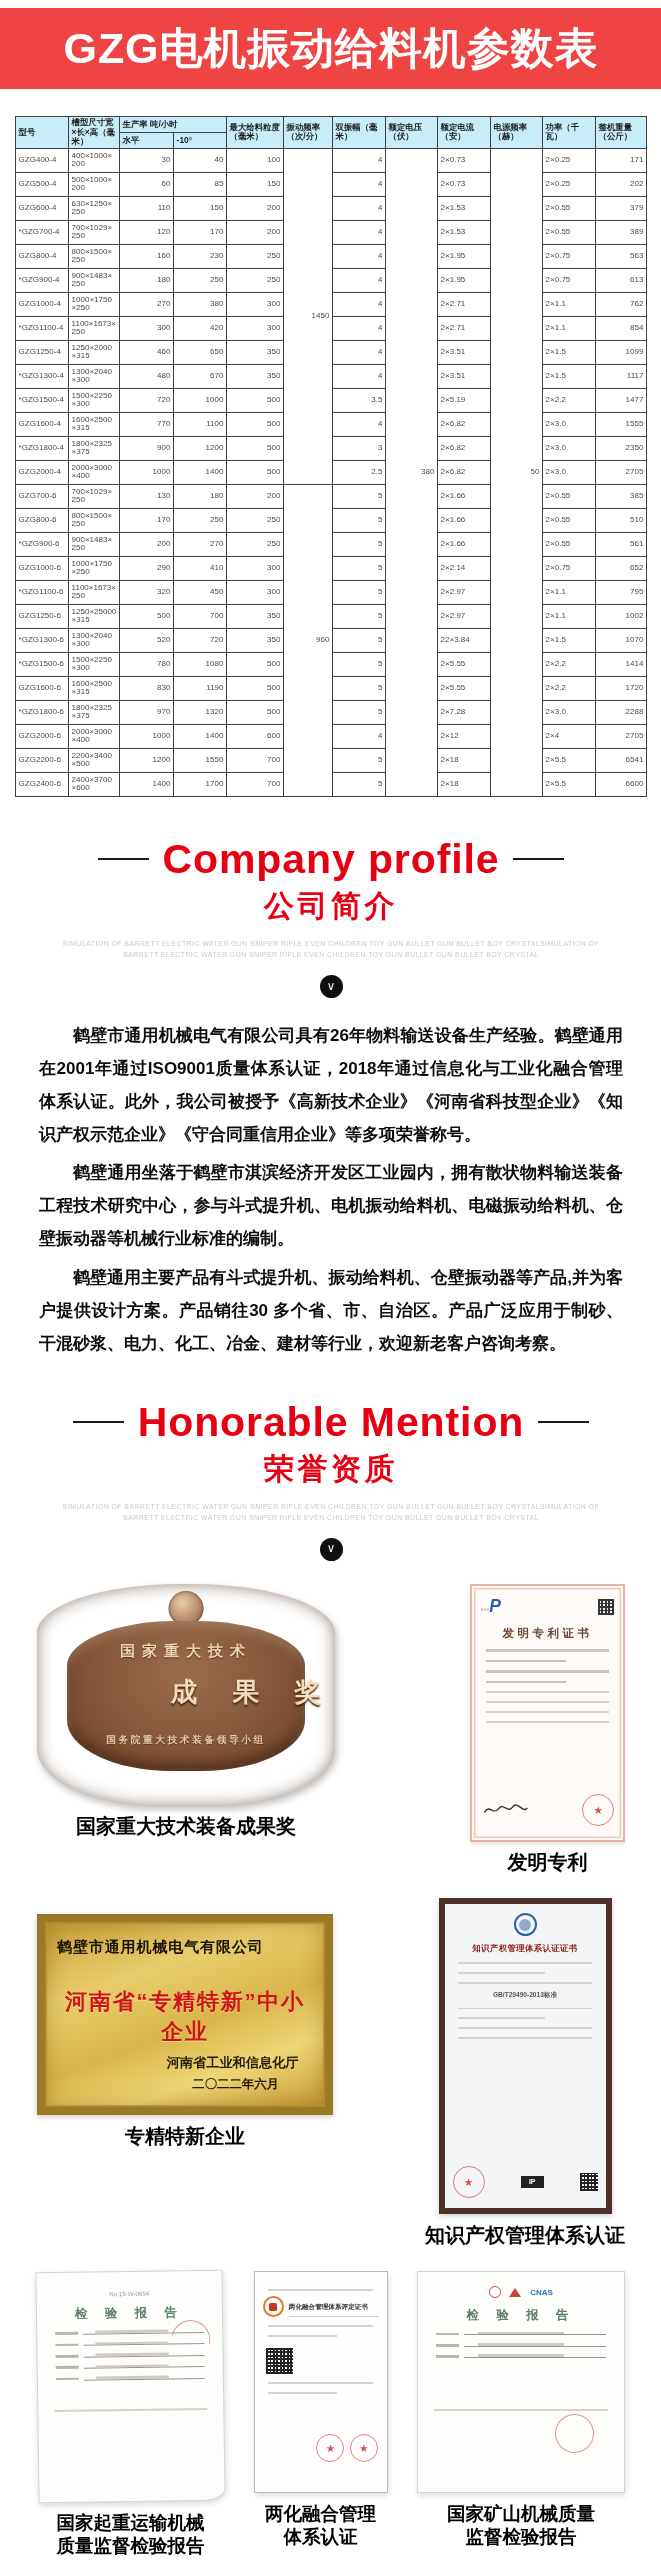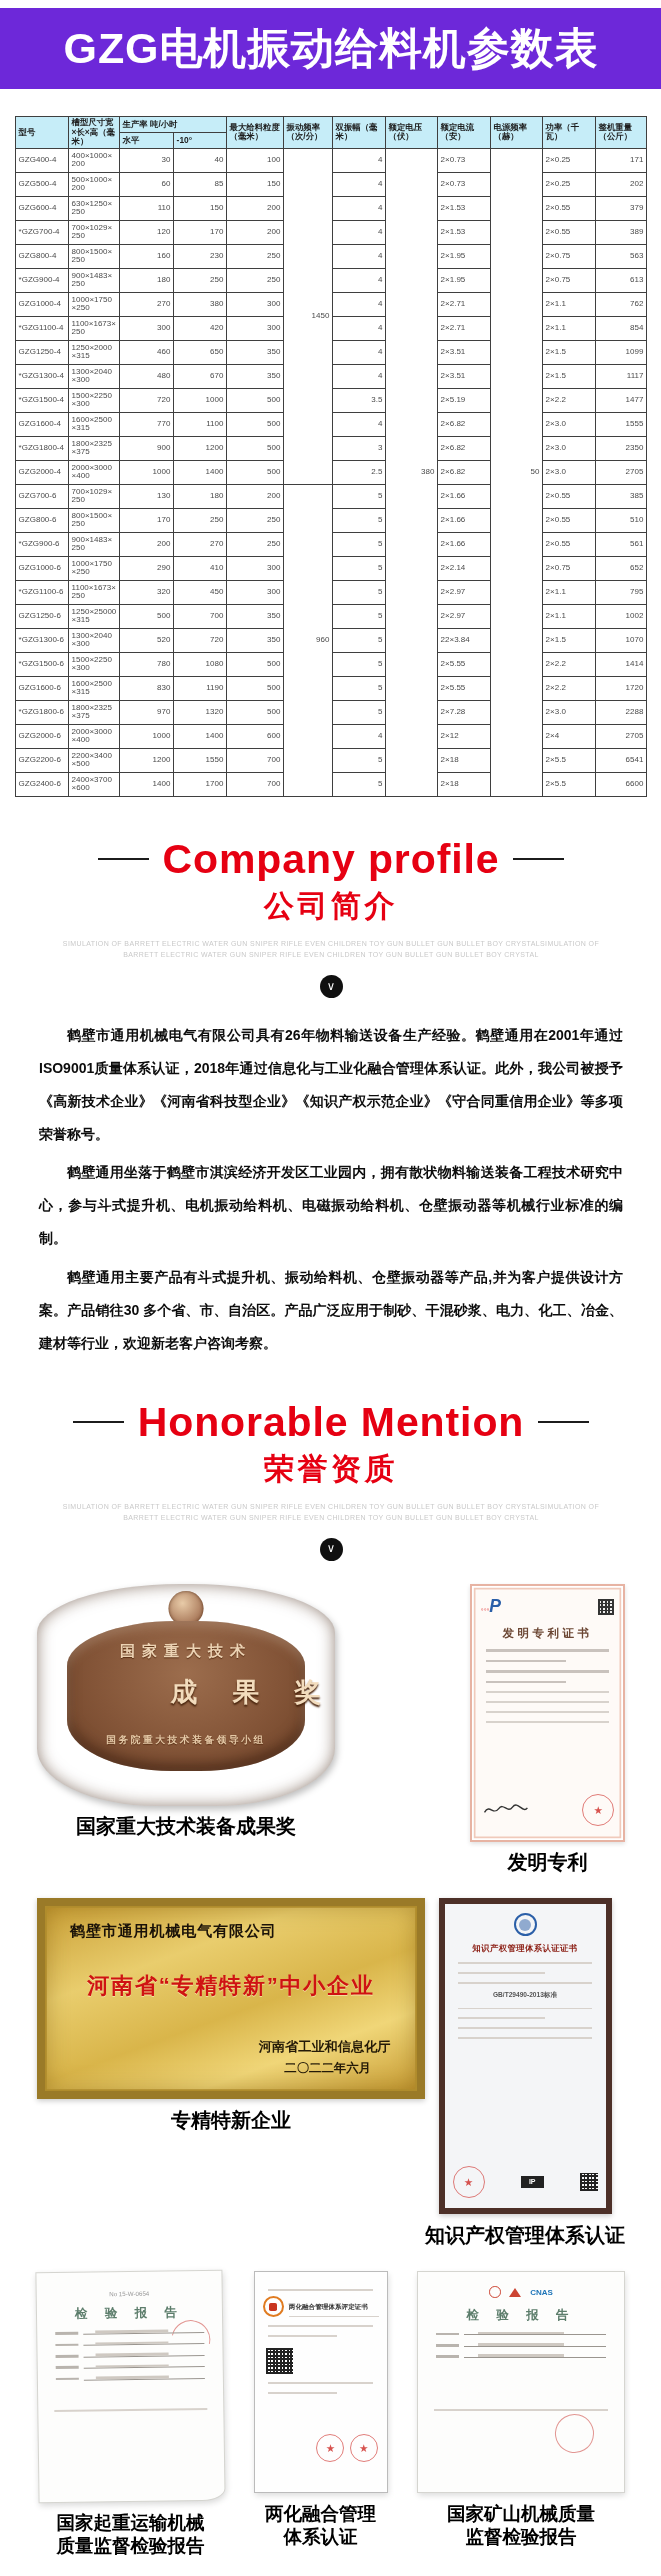--- a/index.html
+++ b/index.html
@@ -1,41 +1,41 @@
 <!DOCTYPE html>
 <html style="font-size:14px"><head>
 <meta charset="utf-8">
 <style>
   * { margin:0; padding:0; box-sizing:border-box; }
   html,body { background:#ffffff; }
   body { width:662px; font-family:"Liberation Sans","DejaVu Sans",sans-serif; color:#111; }
 
   
-  .banner { margin-top:8px; height:81px; background:#6d28d9; display:flex; align-items:center; justify-content:center; }
+  .banner { margin-top:8px; height:81px; background:#ef4444; display:flex; align-items:center; justify-content:center; }
   .banner h1 { color:#fff; font-size:43px; font-weight:bold; letter-spacing:0.9px; font-family:"Liberation Sans",sans-serif; }
 
   
   table.params { border-collapse:collapse; table-layout:fixed; width:632px; margin:27px auto 0; }
   .params th, .params td { border:0.9px solid #3f3f3f; font-size:8px; line-height:8.8px; padding:0.9px 2.6px; color:#4a4a4a; word-break:break-all; vertical-align:middle; }
   .params thead th { background:#c6edf8; color:#1d1d1d; font-weight:bold; text-align:left; font-size:8.4px; line-height:9.7px; }
   .params tbody td { height:24px; background:#fff; }
   .num { text-align:right; }
   .left { text-align:left; }
 
   
   .sec-head { display:flex; align-items:center; justify-content:center; gap:14px; margin-top:39px; }
   .sec-head .line { height:1.8px; background:#1c1c1c; width:51px; }
   .sec-head .en { color:#e60012; font-size:41px; font-weight:bold; letter-spacing:0.9px; }
   .sec-cn { text-align:center; color:#e60012; font-size:30px; font-weight:bold; letter-spacing:3.5px; margin-top:3.5px;font-family:Liberation Serif, serif; }
   .watermark { width:556px; margin:10.6px auto 0; text-align:center; color:#c9c9c9; font-size:7px; line-height:11.5px; letter-spacing:0.4px; }
   .chev { width:23px; height:23px; border-radius:50%; background:#101010; color:#fff; display:flex; align-items:center; justify-content:center; font-size:11.5px; line-height:1; margin:14px auto 0; }
 
   
   .about { width:584px; margin:21px auto 0; }
-  .about p { font-size:14px; line-height:33px; color:#0d0d0d; text-align:justify; text-indent:2em; font-weight:600; margin-bottom:5.3px; font-family:"Liberation Sans","DejaVu Sans",sans-serif; }
+  .about p { font-size:17px; line-height:33px; color:#0d0d0d; text-align:justify; text-indent:2em; font-weight:600; margin-bottom:5.3px; font-family:"Liberation Sans","DejaVu Sans",sans-serif; }
 
   
   .cert-row { display:flex; justify-content:space-between; align-items:flex-start; padding:0 37px; margin-top:23px; }
   .cert-col { display:flex; flex-direction:column; align-items:center; }
   figcaption { font-size:20px; font-weight:bold; color:#000; text-align:center; margin-top:8.8px; line-height:25px; }
   figcaption.small { font-size:18.5px; line-height:23px; }
 
   
   .bronze { width:298px; height:222px; position:relative;
     background:radial-gradient(ellipse at 50% 42%, #cfa78d 0%, #b08060 40%, #8f60422 0), radial-gradient(ellipse at 50% 45%, #c89a7a 0%, #a87756 45%, #84573c 78%, #6d4530 100%);
@@ -56,21 +56,21 @@
   .patent .qr { width:16px; height:16px; background:repeating-linear-gradient(0deg,#333 0 1.8px,transparent 1.8px 3.5px), repeating-linear-gradient(90deg,#333 0 1.8px,#eee 1.8px 3.5px); }
   .patent .ptitle { text-align:center; font-size:11.5px; font-weight:bold; letter-spacing:3.5px; color:#6b4633; margin-top:8.8px; }
   .tl { height:2.6px; background:#c9c2bd; margin:8px 5.3px 0; }
   .tl.short { width:60%; }
   .tl.thin { height:1.8px; background:#d8d2cc; }
   .patent .sealrow { position:absolute; bottom:14px; left:8.8px; right:8.8px; display:flex; justify-content:space-between; align-items:center; }
   .sig { width:49px; height:19.4px; }
   .seal { width:32px; height:32px; border:1.8px solid rgba(205,40,35,.6); border-radius:50%; display:flex; align-items:center; justify-content:center; color:rgba(205,40,35,.8); font-size:10.6px; }
 
   
-  .gold { width:388px; height:201px; border:8px solid #9a7a28; background:linear-gradient(160deg,#caa037 0%, #e9cd6d 30%, #d9b54a 55%, #f0d678 75%, #c79c34 100%); box-shadow:inset 0 0 0 1.8px #b08c2c, inset 0 0 23px rgba(120,85,10,.45), 0 1.8px 5.3px rgba(0,0,0,.2); padding:16px 25px; position:relative; }
+  .gold { width:296px; height:201px; border:8px solid #9a7a28; background:linear-gradient(160deg,#caa037 0%, #e9cd6d 30%, #d9b54a 55%, #f0d678 75%, #c79c34 100%); box-shadow:inset 0 0 0 1.8px #b08c2c, inset 0 0 23px rgba(120,85,10,.45), 0 1.8px 5.3px rgba(0,0,0,.2); padding:16px 12px; position:relative;margin-top:16px; }
   .gold .company { font-size:15px; font-weight:bold; color:#1a1208; letter-spacing:0.9px; }
   .gold .gtitle { text-align:center; color:#cf1312; font-size:22px; font-weight:bold; letter-spacing:1.8px; margin-top:30px; text-shadow:0 0.9px 0 rgba(255,245,200,.6); }
   .gold .issuer { position:absolute; right:26.5px; bottom:35px; font-size:13.2px; font-weight:bold; color:#241a08; }
   .gold .gdate { position:absolute; right:46px; bottom:14px; font-size:12.4px; font-weight:bold; color:#241a08; }
 
   
   .ipcert { width:173px; height:316px; border:6.2px solid #4d3028; background:#f4f5f7; box-shadow:0 1.8px 5.3px rgba(0,0,0,.2); padding:8.8px 8px; position:relative; }
   .ipcert .logo { width:23px; height:23px; border-radius:50%; border:2.6px solid #2b5fa8; margin:0 auto; position:relative; }
   .ipcert .logo::after { content:""; position:absolute; inset:3.5px; border-radius:50%; background:#2b5fa8; opacity:.5; }
   .ipcert .ititle { text-align:center; font-size:8.4px; font-weight:bold; color:#8c1f15; margin-top:7px; letter-spacing:0.4px; }

